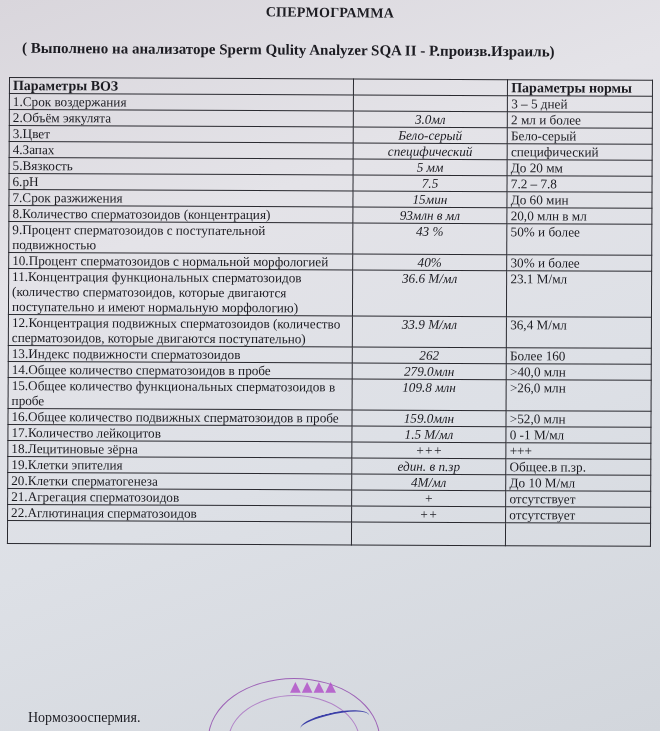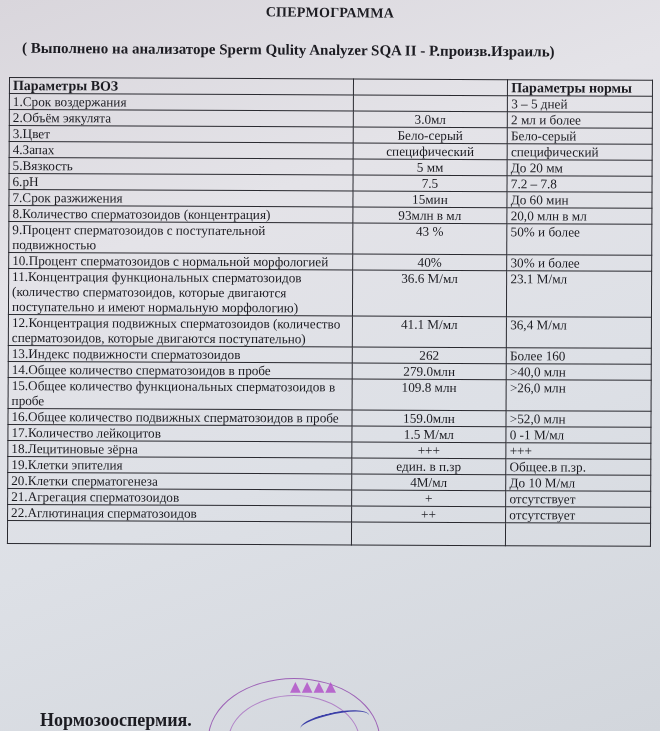--- a/index.html
+++ b/index.html
@@ -21,26 +21,26 @@
   }
   table.results {
     position: absolute; left: 9px; top: 77px; width: 644px;
     border-collapse: collapse; font-size: 13.2px; line-height: 15px;
     transform: rotate(0.25deg); transform-origin: left top;
   }
   table.results td {
     border: 1px solid #2a2a30; padding: 0 3px; vertical-align: top;
   }
   td.param { width: 338px; }
-  td.val { width: 148px; text-align: center; }
+  td.val { width: 148px; text-align: center; font-style: italic; }
   td.norm { width: 138px; }
   tr.header td { font-weight: bold; font-size: 14px; }
   tr.blank td { height: 22px; }
   .conclusion {
-    position: absolute; left: 40px; top: 710px; font-weight: bold; font-size: 18px;
+    position: absolute; left: 28px; top: 710px; font-weight: normal; font-size: 14px;
   }
   .stamp {
     position: absolute; left: 208px; top: 678px; width: 170px; height: 120px;
     border: 1.5px solid #8a3aa8; border-radius: 50%; opacity: 0.75;
   }
   .stamp-inner {
     position: absolute; left: 228px; top: 695px; width: 130px; height: 90px;
     border: 1px solid #9a4ab8; border-radius: 50%; opacity: 0.6;
   }
   .stamp-mark {
@@ -116,21 +116,21 @@
           <td class="val">40%</td>
           <td class="norm">30% и более</td>
         </tr>
         <tr>
           <td class="param">11.Концентрация функциональных сперматозоидов (количество сперматозоидов, которые двигаются поступательно и имеют нормальную морфологию)</td>
           <td class="val">36.6 М/мл</td>
           <td class="norm">23.1 М/мл</td>
         </tr>
         <tr>
           <td class="param">12.Концентрация подвижных сперматозоидов (количество сперматозоидов, которые двигаются поступательно)</td>
-          <td class="val">41.1 М/мл</td>
+          <td class="val">33.9 М/мл</td>
           <td class="norm">36,4 М/мл</td>
         </tr>
         <tr>
           <td class="param">13.Индекс подвижности сперматозоидов</td>
           <td class="val">262</td>
           <td class="norm">Более 160</td>
         </tr>
         <tr>
           <td class="param">14.Общее количество сперматозоидов в пробе</td>
           <td class="val">279.0млн</td>

